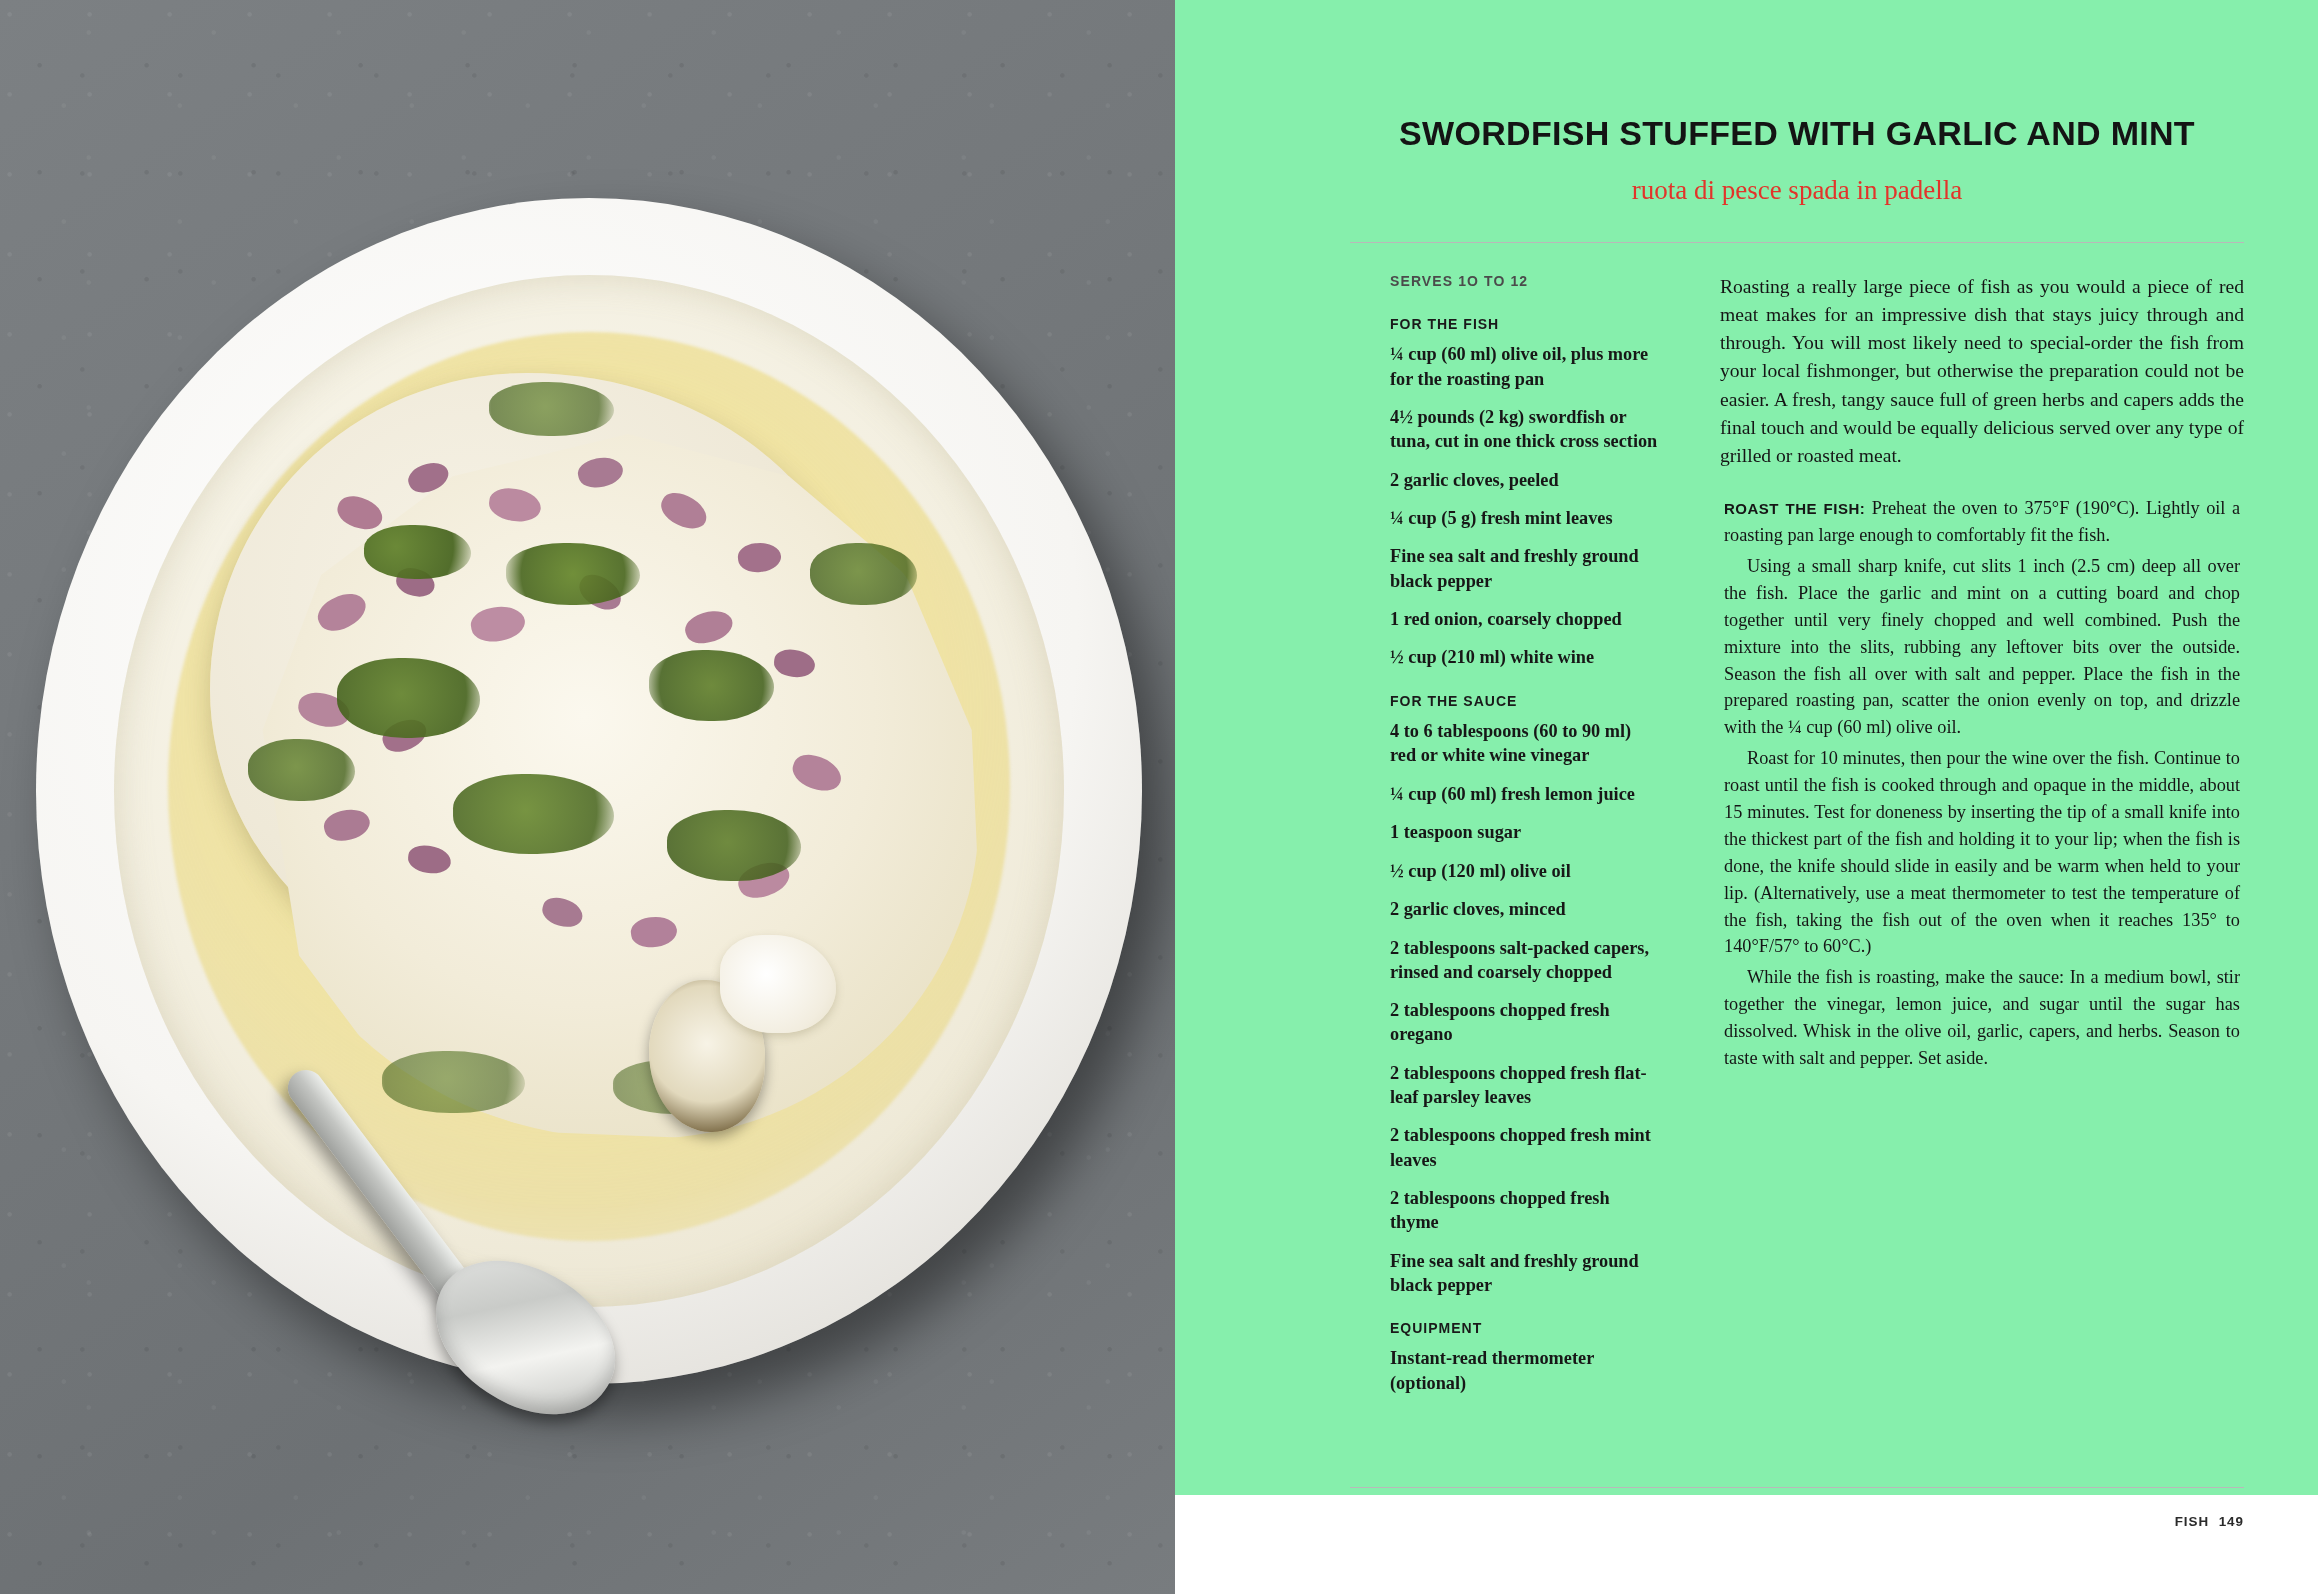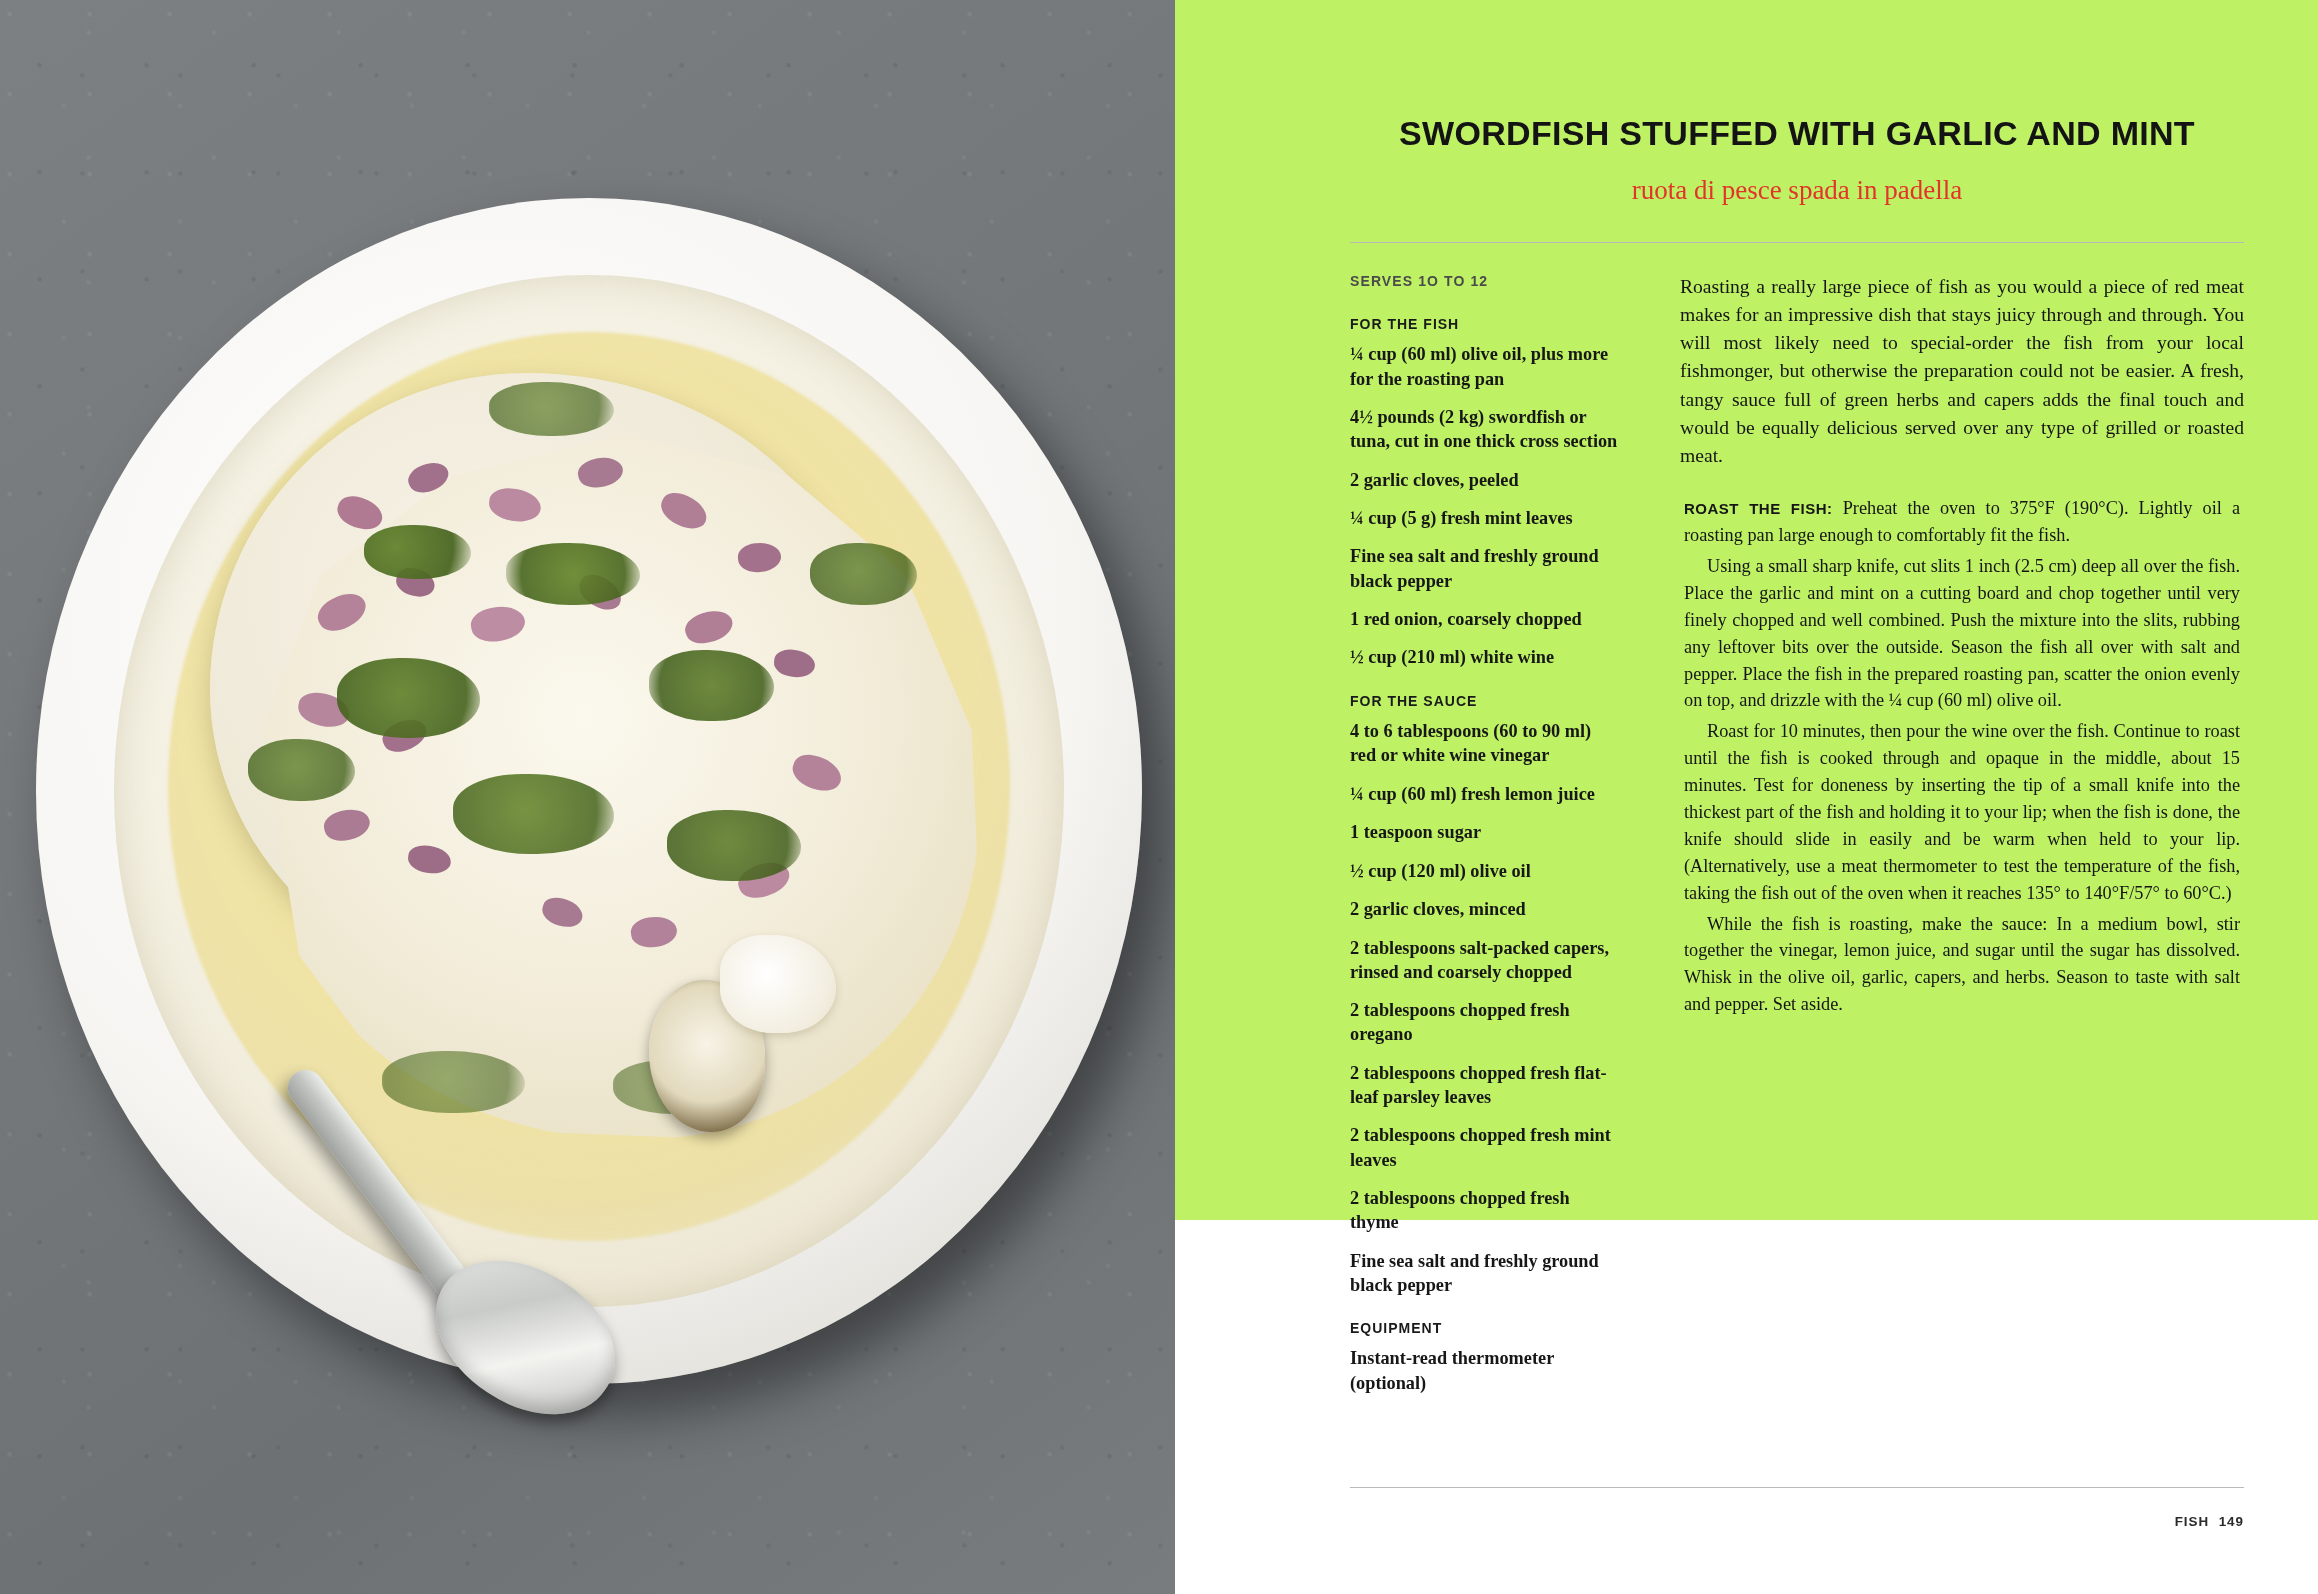--- a/index.html
+++ b/index.html
@@ -132,22 +132,22 @@
     height: 152px;
     border-radius: 48% 52% 46% 54%;
     background: radial-gradient(circle at 50% 42%, #f7f3e6 0%, #e2d9bd 55%, #7b6a45 86%, #3c3221 100%);
     box-shadow: 0 5.4px 12.5px rgba(0,0,0,0.35);
   }
 
   
   .text-page {
     position: relative;
     width: 1143px;
-    height: 1220px;
-    background: #bef264;
+    height: 1495px;
+    background: #86efac;
     padding: 0;
   }
   .page-inner {
     position: absolute;
     left: 175px;
     top: 0;
     width: 894px;
     height: 1595px;
   }
   .recipe-title {
@@ -175,20 +175,21 @@
     width: 100%;
   }
   .columns {
     display: flex;
     margin-top: 30px;
     gap: 62px;
   }
   .col-left {
     width: 268px;
     flex: 0 0 268px;
+    margin-left: 40px;
   }
   .col-right {
     flex: 1 1 auto;
     width: 560px;
   }
   .serves {
     font-family: "Liberation Sans", sans-serif;
     font-weight: 700;
     font-size: 14px;
     letter-spacing: 1.1px;

